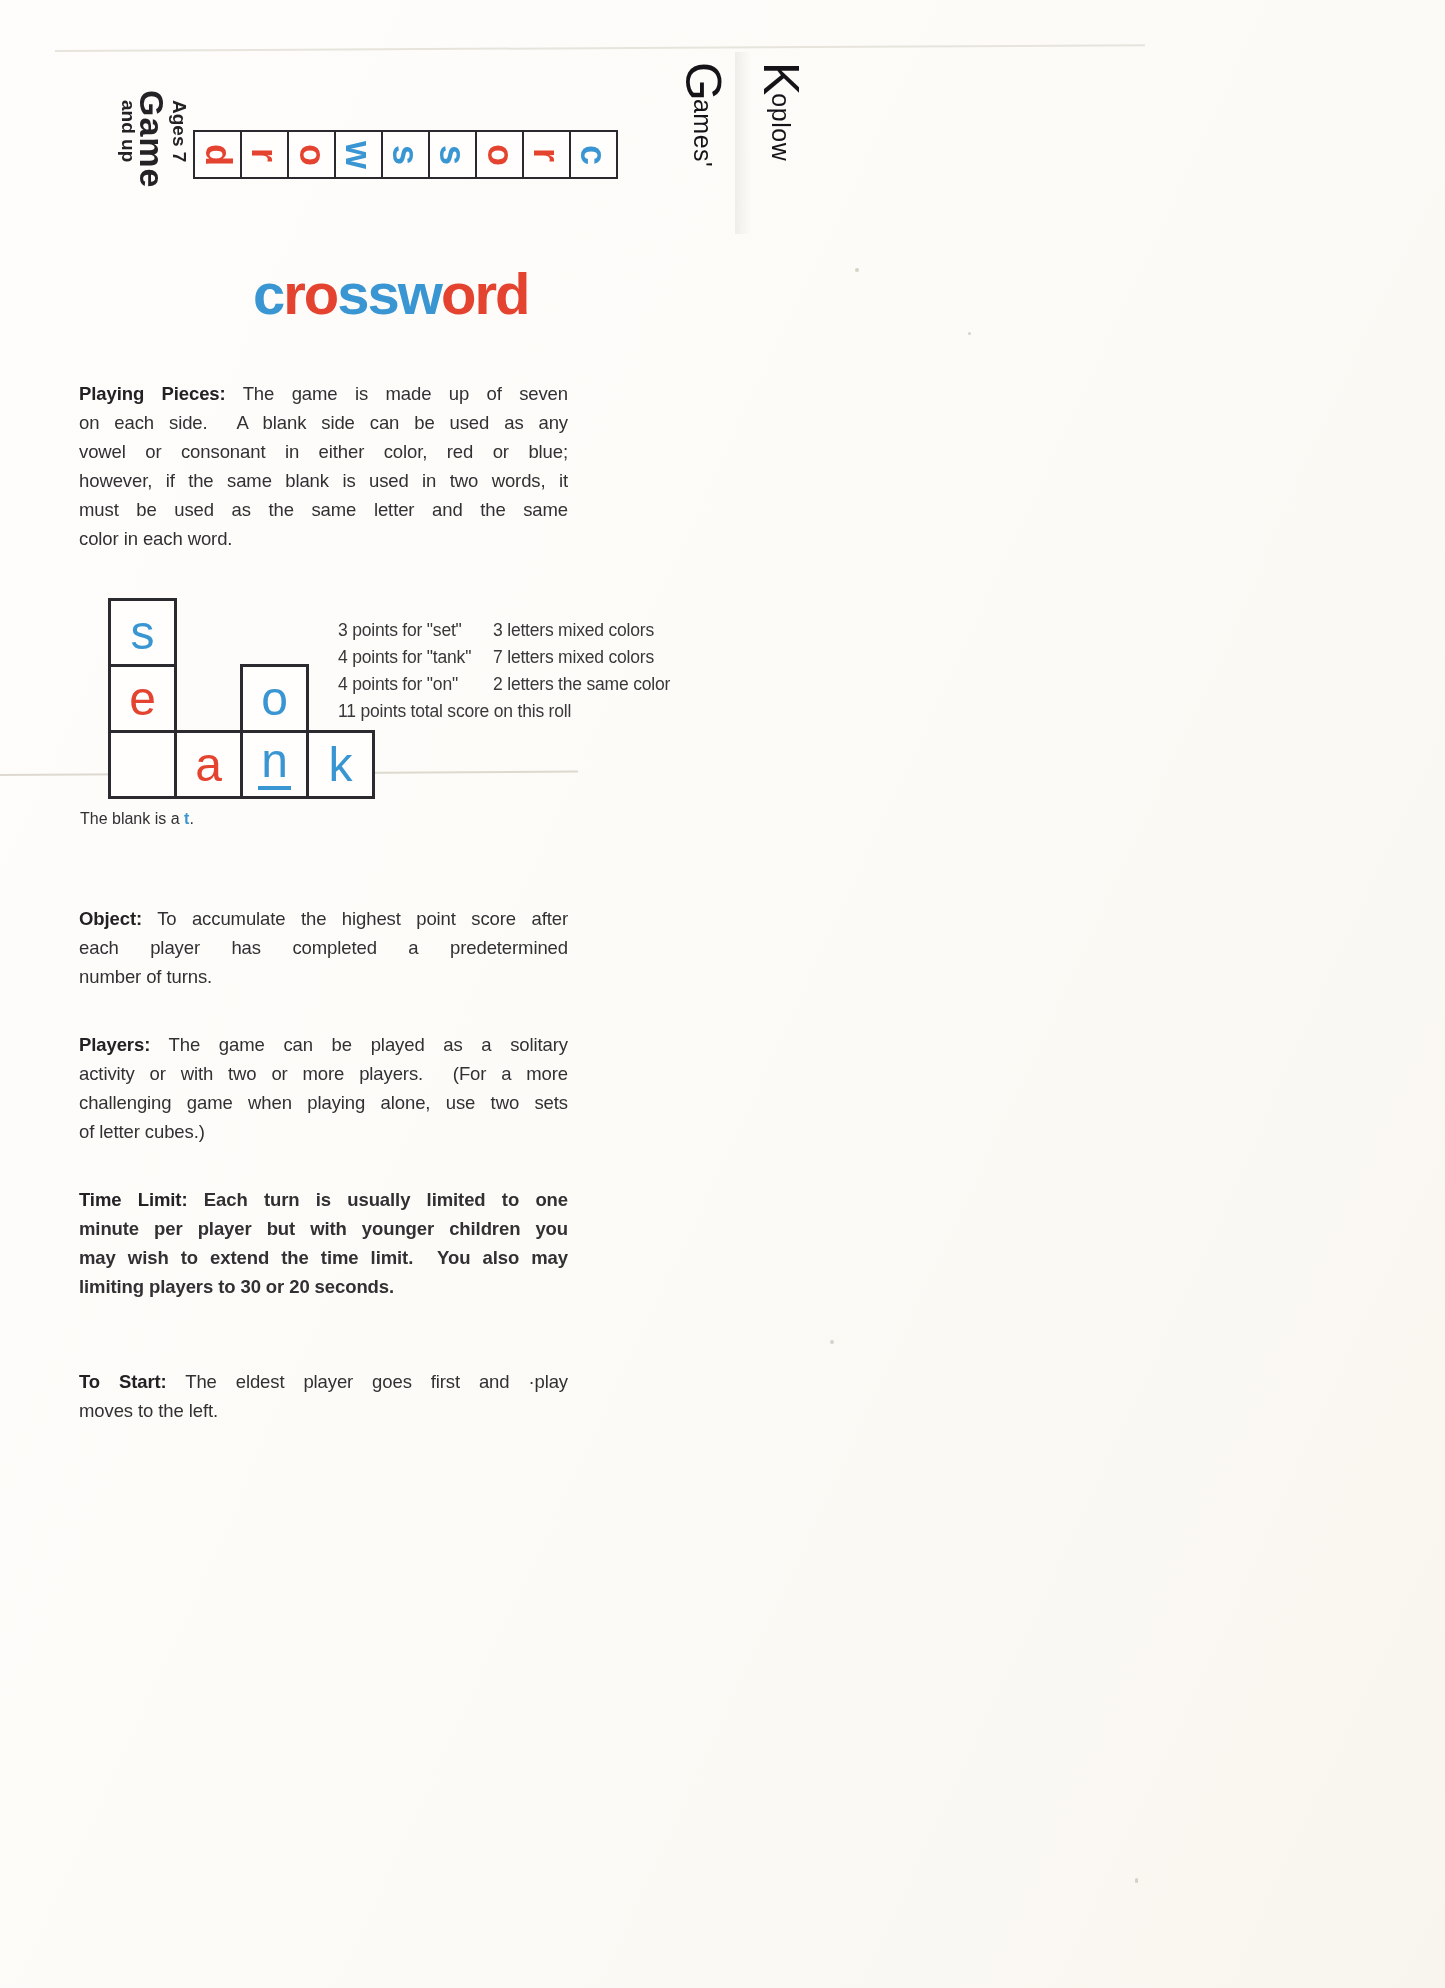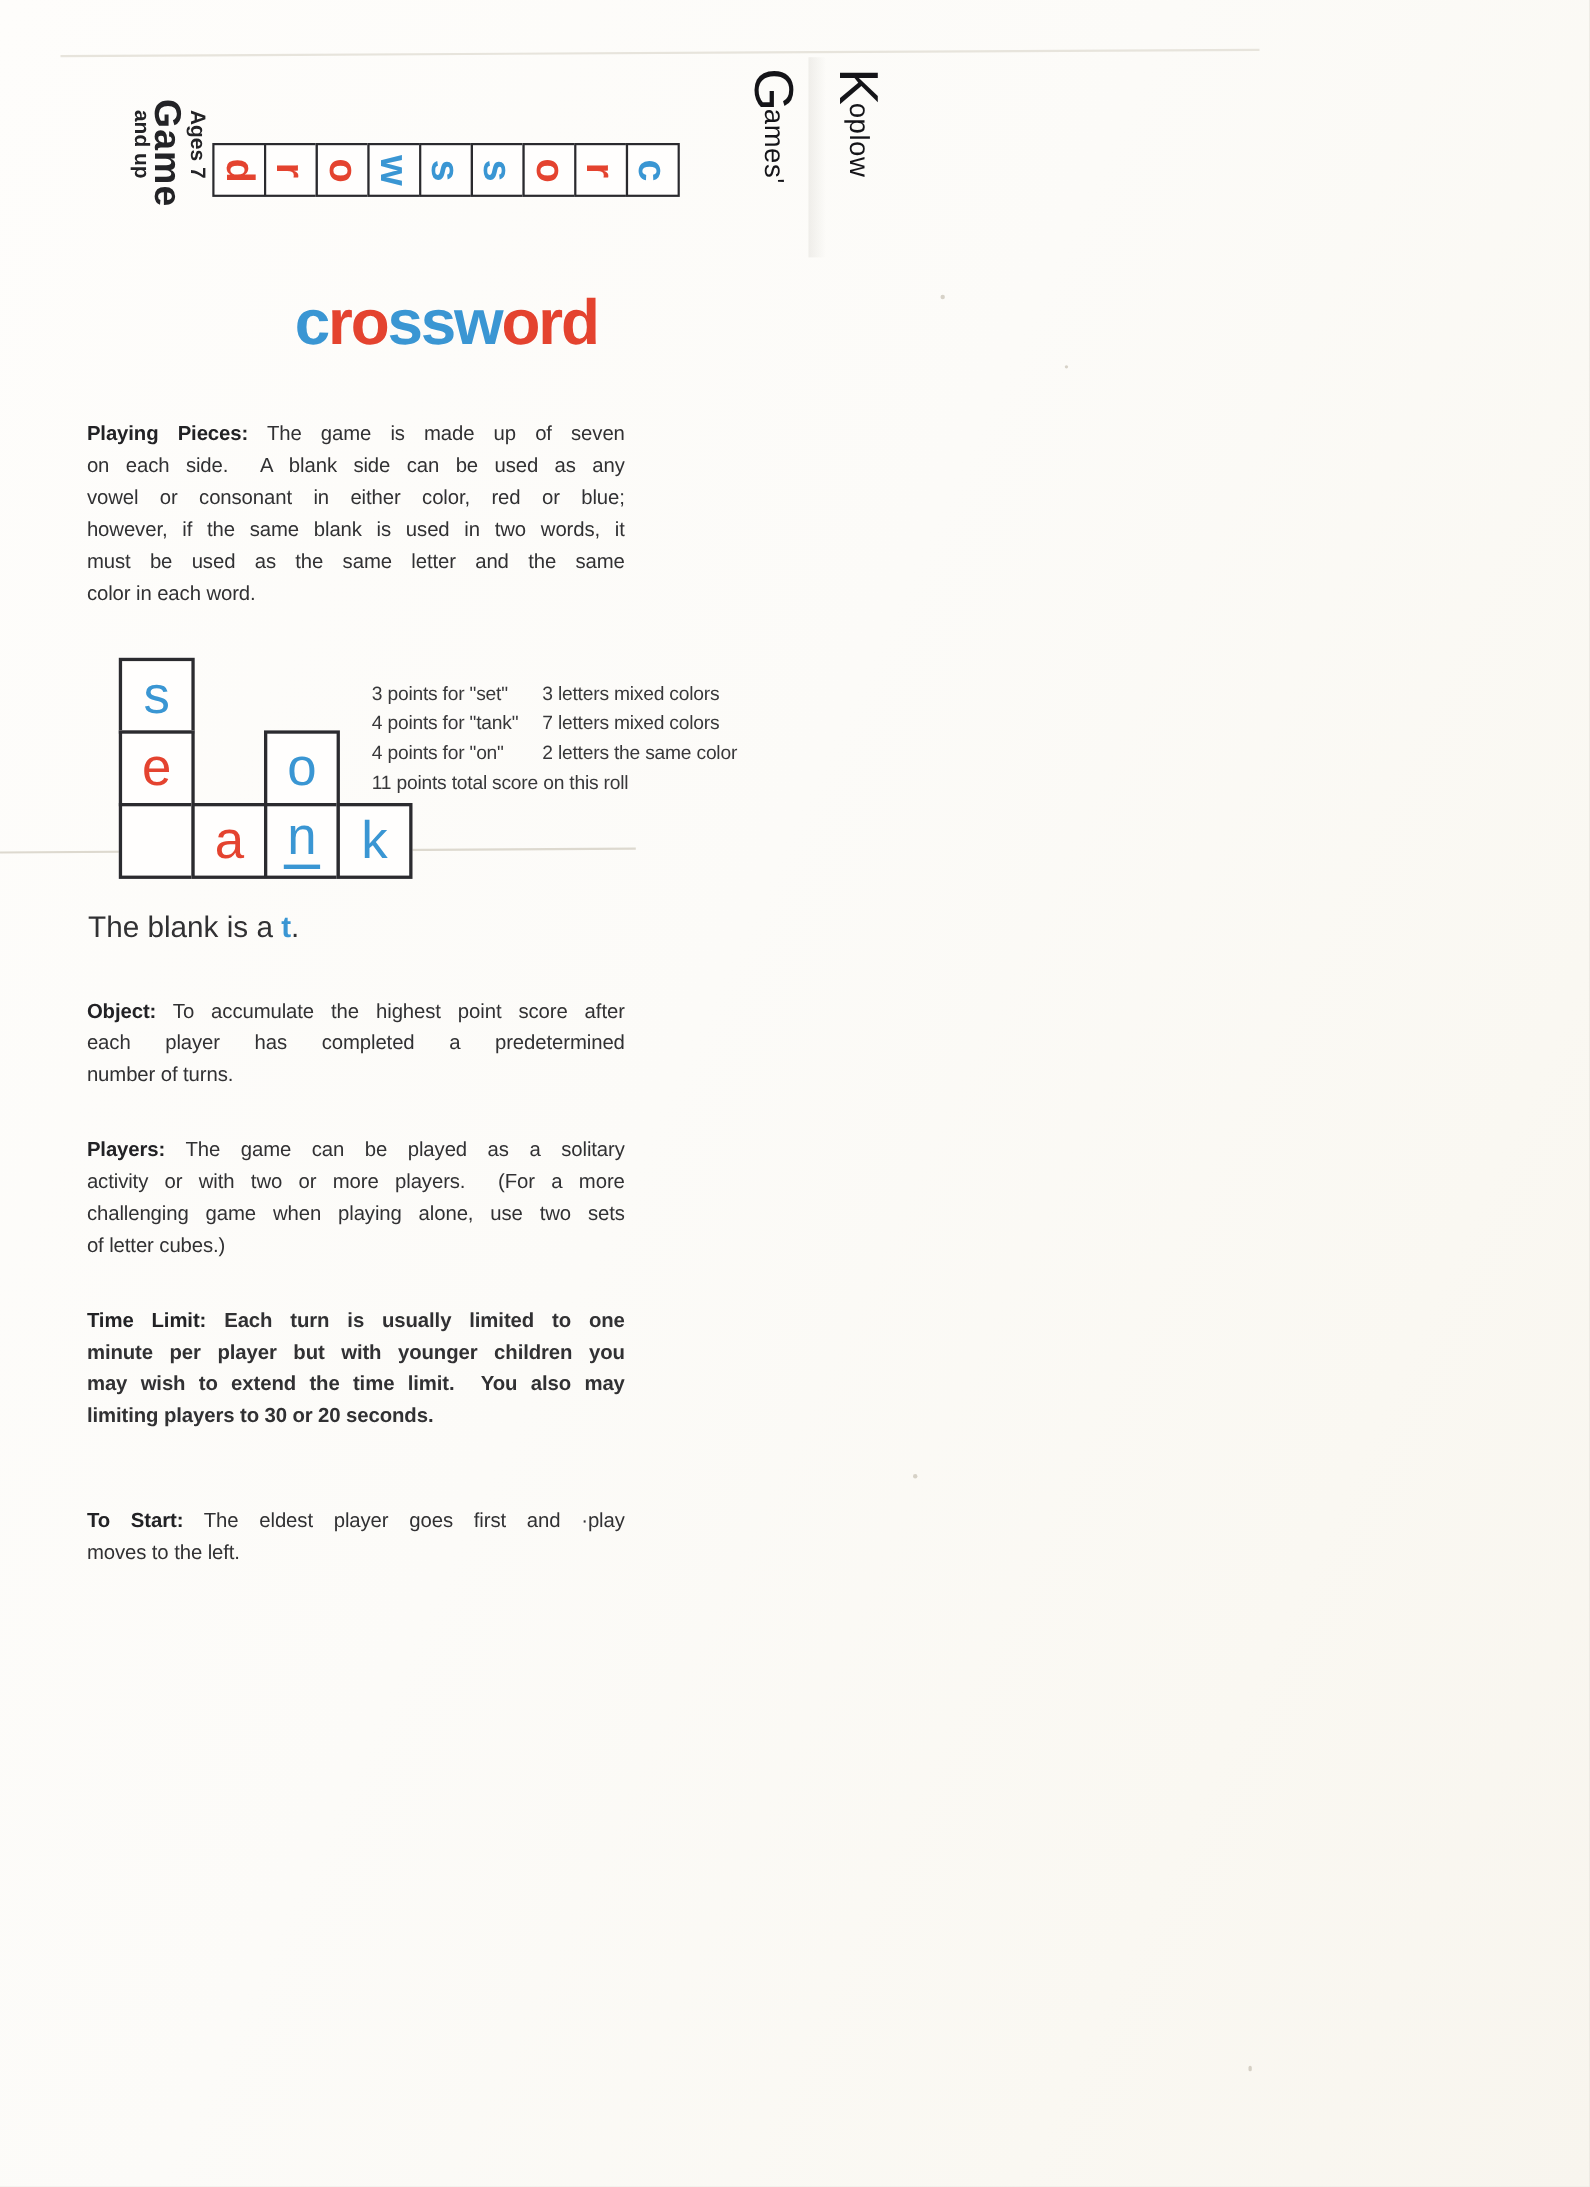--- a/index.html
+++ b/index.html
@@ -27,21 +27,21 @@
   .htile:first-child { margin-left:0; }
   .htile span { transform:rotate(90deg); font-size:36px; font-weight:bold; line-height:1; }
   .brand { left:638px; top:62px; font-size:25px; line-height:26px; letter-spacing:.5px; color:#141418; }
   .brand .init { font-size:50px; letter-spacing:-2px; }
 
   
   .c-red { color:#e4432f; }
   .c-blue { color:#3a96d3; }
 
   
-  .title { position:absolute; left:268px; top:264px; font-size:58px; font-weight:bold; letter-spacing:-2px; line-height:60px; }
+  .title { position:absolute; left:253px; top:264px; font-size:58px; font-weight:bold; letter-spacing:-2px; line-height:60px; }
 
   
   .para { position:absolute; left:79px; width:489px; font-size:18.5px; line-height:29px; letter-spacing:-.1px; color:#313133;margin-top:24px; }
   .para b { color:#222225; }
   .tline { text-align:justify; height:29px; overflow:hidden; }
   .tline::after { content:""; display:inline-block; width:100%; }
   .tline.last { text-align:left; }
   .tline.last::after { content:none; }
   .sec-playing { top:355px; }
   .sec-object  { top:880px; }
@@ -49,21 +49,21 @@
   .sec-time    { top:1161px;font-weight:bold; }
   .sec-start   { top:1343px; }
 
   
   .xtile { position:absolute; width:69px; height:69px; box-sizing:border-box; border:3px solid #2b2b2f;
     background:#fffefd; display:flex; align-items:center; justify-content:center; font-size:48px; line-height:1; }
   .xtile .un { display:inline-block; border-bottom:4px solid currentColor; padding:0 3px 3px; line-height:.92; }
   .scoring { position:absolute; left:338px; top:620px; font-size:17.5px; letter-spacing:-.2px; color:#38383a; }
   .srow { position:relative; height:27px; white-space:pre; }
   .srow .sr { position:absolute; left:155px; top:0; }
-  .caption { position:absolute; left:80px; top:828px; font-size:27px; color:#313133;text-align:center; }
+  .caption { position:absolute; left:80px; top:810px; font-size:16px; color:#313133;text-align:center; }
   .caption .blank-letter { font-weight:bold; }
 </style>
 </head>
 <body>
 
 <div class="page">
 
   <div class="crease" style="left:55px; top:50px; width:1090px; transform:rotate(-0.3deg);"></div>
   <div class="crease dark" style="left:0; top:774px; width:578px; transform:rotate(-0.35deg);"></div>
   <div class="edge-shadow"></div>

